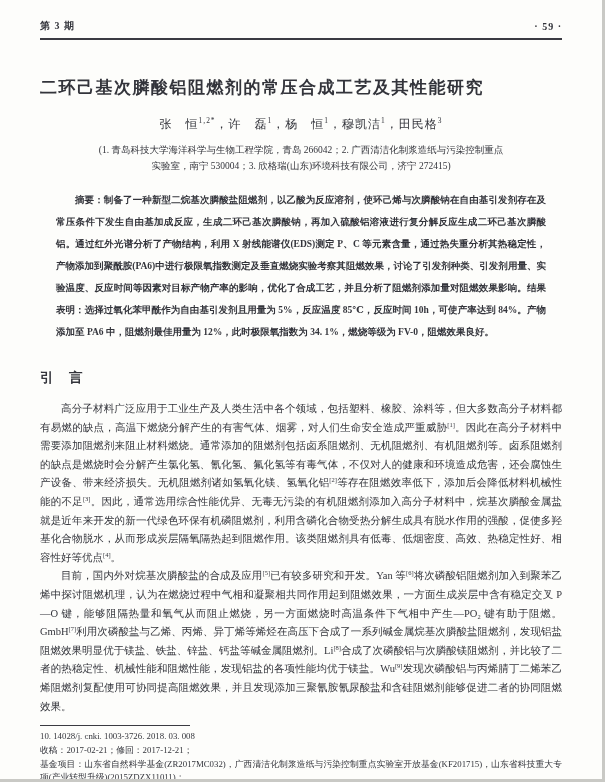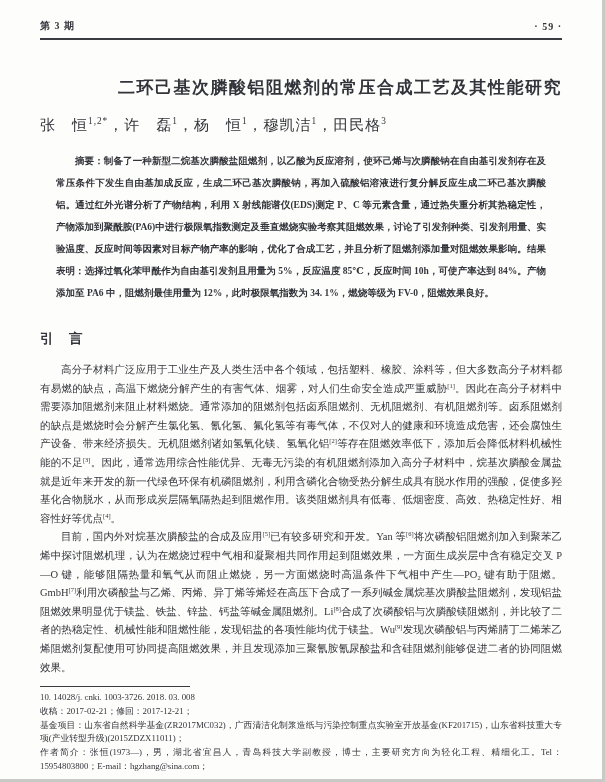--- a/index.html
+++ b/index.html
@@ -19,26 +19,27 @@
   .page-header {
     display:flex; justify-content:space-between; align-items:center;
     padding-top:19px;
     font-size:10px; font-weight:bold; letter-spacing:1px;
   }
   .journal-name { letter-spacing:9px; text-indent:9px; }
   .header-rule { border:none; border-top:2px solid #3b3b42; margin:5px 0 0 0; }
 
   .article-title {
     margin:36px 0 0 0;
-    text-align:right;
+    text-align:left;
     font-size:17px; font-weight:bold; letter-spacing:1.5px;
   }
   .authors-line {
     margin-top:17px;
-    font-size:15px; letter-spacing:1px;
+    text-align:center;
+    font-size:12px; letter-spacing:1px;
   }
   .affiliations {
     margin-top:9px;
     text-align:center;
     font-size:9.5px; line-height:16px;
   }
   .abstract-block {
     margin:15px 16px 12px 16px;
     font-size:9.5px; line-height:22px;
     font-weight:bold;
@@ -73,20 +74,24 @@
   <div class="page-header">
     <span>第 3 期</span>
     <span>· 59 ·</span>
   </div>
   <hr class="header-rule">
 
   <h1 class="article-title">二环己基次膦酸铝阻燃剂的常压合成工艺及其性能研究</h1>
 
   <div class="authors-line">张　恒<sup>1,2*</sup>，许　磊<sup>1</sup>，杨　恒<sup>1</sup>，穆凯洁<sup>1</sup>，田民格<sup>3</sup></div>
 
+  <div class="affiliations">
+    <div>(1. 青岛科技大学海洋科学与生物工程学院，青岛 266042；2. 广西清洁化制浆造纸与污染控制重点</div>
+    <div>实验室，南宁 530004；3. 欣格瑞(山东)环境科技有限公司，济宁 272415)</div>
+  </div>
 
   <div class="abstract-block">
     <p>摘要：制备了一种新型二烷基次膦酸盐阻燃剂，以乙酸为反应溶剂，使环己烯与次膦酸钠在自由基引发剂存在及常压条件下发生自由基加成反应，生成二环己基次膦酸钠，再加入硫酸铝溶液进行复分解反应生成二环己基次膦酸铝。通过红外光谱分析了产物结构，利用 X 射线能谱仪(EDS)测定 P、C 等元素含量，通过热失重分析其热稳定性，产物添加到聚酰胺(PA6)中进行极限氧指数测定及垂直燃烧实验考察其阻燃效果，讨论了引发剂种类、引发剂用量、实验温度、反应时间等因素对目标产物产率的影响，优化了合成工艺，并且分析了阻燃剂添加量对阻燃效果影响。结果表明：选择过氧化苯甲酰作为自由基引发剂且用量为 5%，反应温度 85℃，反应时间 10h，可使产率达到 84%。产物添加至 PA6 中，阻燃剂最佳用量为 12%，此时极限氧指数为 34. 1%，燃烧等级为 FV-0，阻燃效果良好。</p>
   </div>
 
   <h2 class="section-heading">引 言</h2>
 
   <p class="body-para">高分子材料广泛应用于工业生产及人类生活中各个领域，包括塑料、橡胶、涂料等，但大多数高分子材料都有易燃的缺点，高温下燃烧分解产生的有害气体、烟雾，对人们生命安全造成严重威胁<sup>[1]</sup>。因此在高分子材料中需要添加阻燃剂来阻止材料燃烧。通常添加的阻燃剂包括卤系阻燃剂、无机阻燃剂、有机阻燃剂等。卤系阻燃剂的缺点是燃烧时会分解产生氯化氢、氰化氢、氟化氢等有毒气体，不仅对人的健康和环境造成危害，还会腐蚀生产设备、带来经济损失。无机阻燃剂诸如氢氧化镁、氢氧化铝<sup>[2]</sup>等存在阻燃效率低下，添加后会降低材料机械性能的不足<sup>[3]</sup>。因此，通常选用综合性能优异、无毒无污染的有机阻燃剂添加入高分子材料中，烷基次膦酸金属盐就是近年来开发的新一代绿色环保有机磷阻燃剂，利用含磷化合物受热分解生成具有脱水作用的强酸，促使多羟基化合物脱水，从而形成炭层隔氧隔热起到阻燃作用。该类阻燃剂具有低毒、低烟密度、高效、热稳定性好、相容性好等优点<sup>[4]</sup>。</p>
   <p class="body-para">目前，国内外对烷基次膦酸盐的合成及应用<sup>[5]</sup>已有较多研究和开发。Yan 等<sup>[6]</sup>将次磷酸铝阻燃剂加入到聚苯乙烯中探讨阻燃机理，认为在燃烧过程中气相和凝聚相共同作用起到阻燃效果，一方面生成炭层中含有稳定交叉 P—O 键，能够阻隔热量和氧气从而阻止燃烧，另一方面燃烧时高温条件下气相中产生—PO₂ 键有助于阻燃。GmbH<sup>[7]</sup>利用次磷酸盐与乙烯、丙烯、异丁烯等烯烃在高压下合成了一系列碱金属烷基次膦酸盐阻燃剂，发现铝盐阻燃效果明显优于镁盐、铁盐、锌盐、钙盐等碱金属阻燃剂。Li<sup>[8]</sup>合成了次磷酸铝与次膦酸镁阻燃剂，并比较了二者的热稳定性、机械性能和阻燃性能，发现铝盐的各项性能均优于镁盐。Wu<sup>[9]</sup>发现次磷酸铝与丙烯腈丁二烯苯乙烯阻燃剂复配使用可协同提高阻燃效果，并且发现添加三聚氰胺氰尿酸盐和含硅阻燃剂能够促进二者的协同阻燃效果。</p>
 

